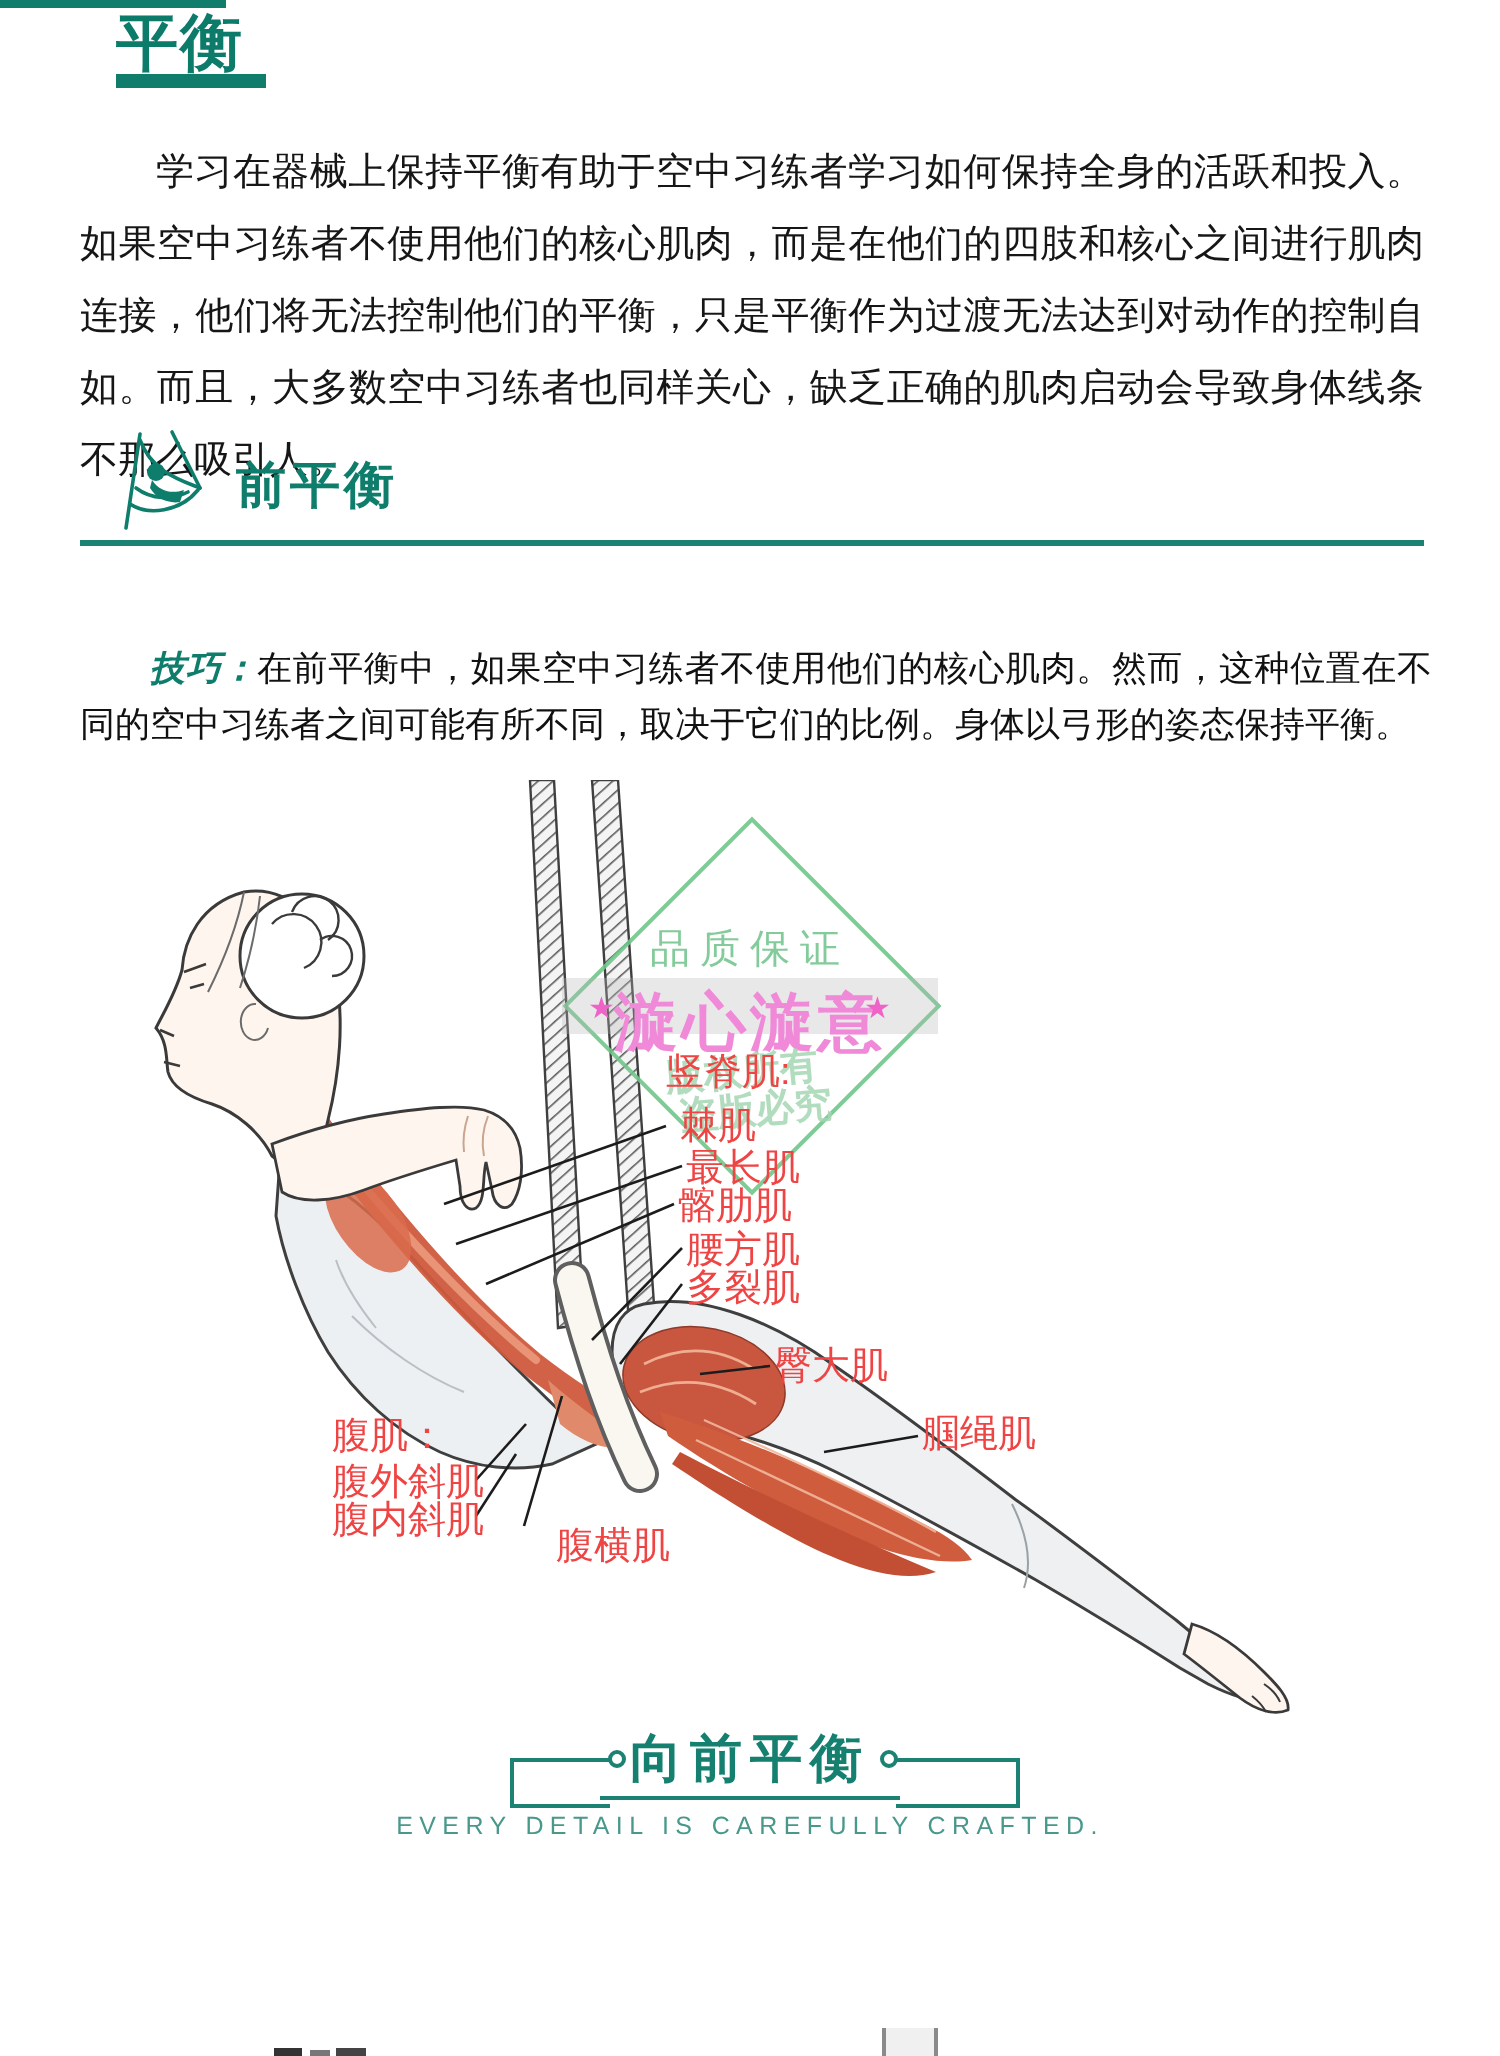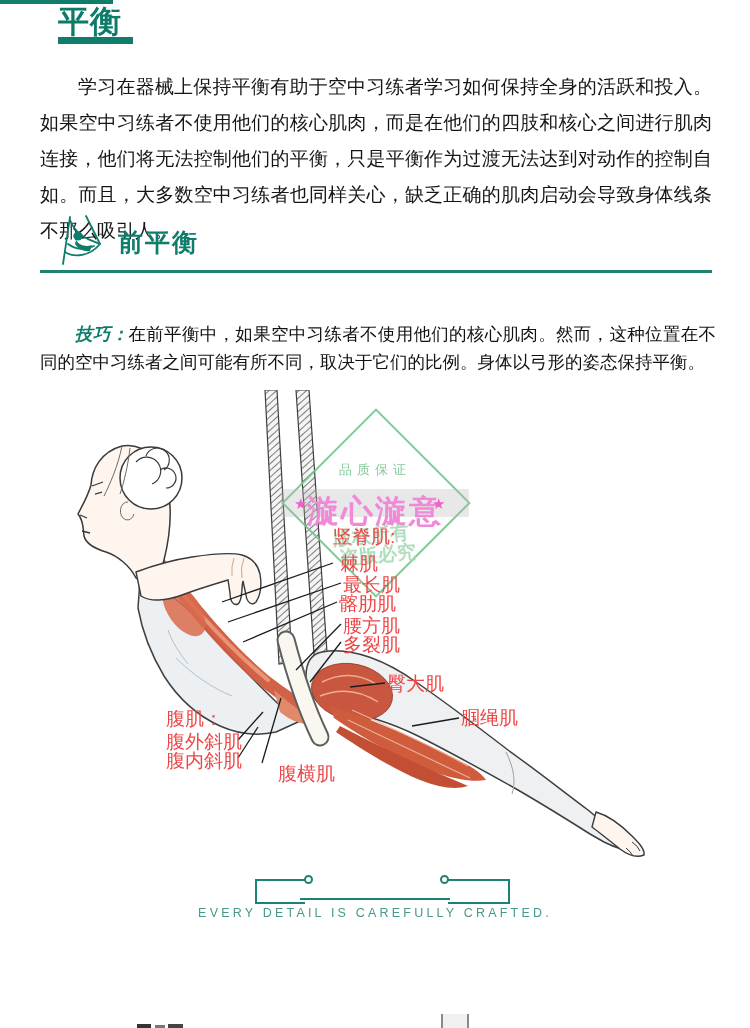--- a/index.html
+++ b/index.html
@@ -20,21 +20,21 @@
        text-align:justify;text-indent:2em;color:#111;}
   .tip-label{color:#0e7d6c;font-weight:bold;font-style:italic;}
   
   .fig{position:absolute;left:0;top:390px;width:750px;height:470px;}
   .m-label{position:absolute;font-size:19px;font-weight:normal;color:#ef4444;white-space:nowrap;line-height:1;}
   
   .wm-diamond{position:absolute;left:309px;top:436px;width:130px;height:130px;
               border:2px solid #6fc589;transform:rotate(45deg);opacity:.9;}
   .wm-band{position:absolute;left:281px;top:489px;width:188px;height:28px;background:rgba(185,185,185,.32);}
   .wm-line1{position:absolute;left:280px;top:461px;width:190px;text-align:center;
-            font-size:13px;letter-spacing:5px;color:#84cb9b;}
+            font-size:20px;letter-spacing:5px;color:#84cb9b;}
   .wm-line2{position:absolute;left:280px;top:490px;width:190px;text-align:center;
             font-size:32px;font-weight:bold;letter-spacing:2px;color:#f08ad8;}
   .wm-star{position:absolute;top:495px;font-size:15px;color:#ef63c8;}
   .wm-star.left{left:294px;} .wm-star.right{left:432px;}
   .wm-line3{position:absolute;left:333px;top:523px;font-size:19px;color:#a5d6b3;
             transform:rotate(-5deg);font-weight:bold;opacity:.85;}
   .wm-line4{position:absolute;left:340px;top:542px;font-size:19px;color:#a5d6b3;
             transform:rotate(-5deg);font-weight:bold;opacity:.85;}
   
   .cap-box-left{position:absolute;left:255px;top:879px;width:48px;height:21px;
@@ -177,20 +177,21 @@
   <div class="m-label" style="left:166px;top:709px;">腹肌：</div>
   <div class="m-label" style="left:166px;top:732px;">腹外斜肌</div>
   <div class="m-label" style="left:166px;top:751px;">腹内斜肌</div>
   <div class="m-label" style="left:249px;top:764px;margin-left:29px;">腹横肌</div>
 
   <div class="cap-box-left"></div>
   <div class="cap-box-right"></div>
   <div class="cap-box-bottom"></div>
   <div class="cap-ring left"></div>
   <div class="cap-ring right"></div>
+  <div class="caption">向前平衡</div>
   <div class="tagline">EVERY DETAIL IS CAREFULLY CRAFTED.</div>
 
   <div>
     <div class="frag-dash" style="left:137px;top:1024px;width:14px;height:4px;"></div>
     <div class="frag-dash" style="left:155px;top:1025px;width:10px;height:3px;background:#777;"></div>
     <div class="frag-dash" style="left:168px;top:1024px;width:15px;height:4px;background:#444;"></div>
   </div>
   <div class="frag-pole"></div>
 
 </div>

